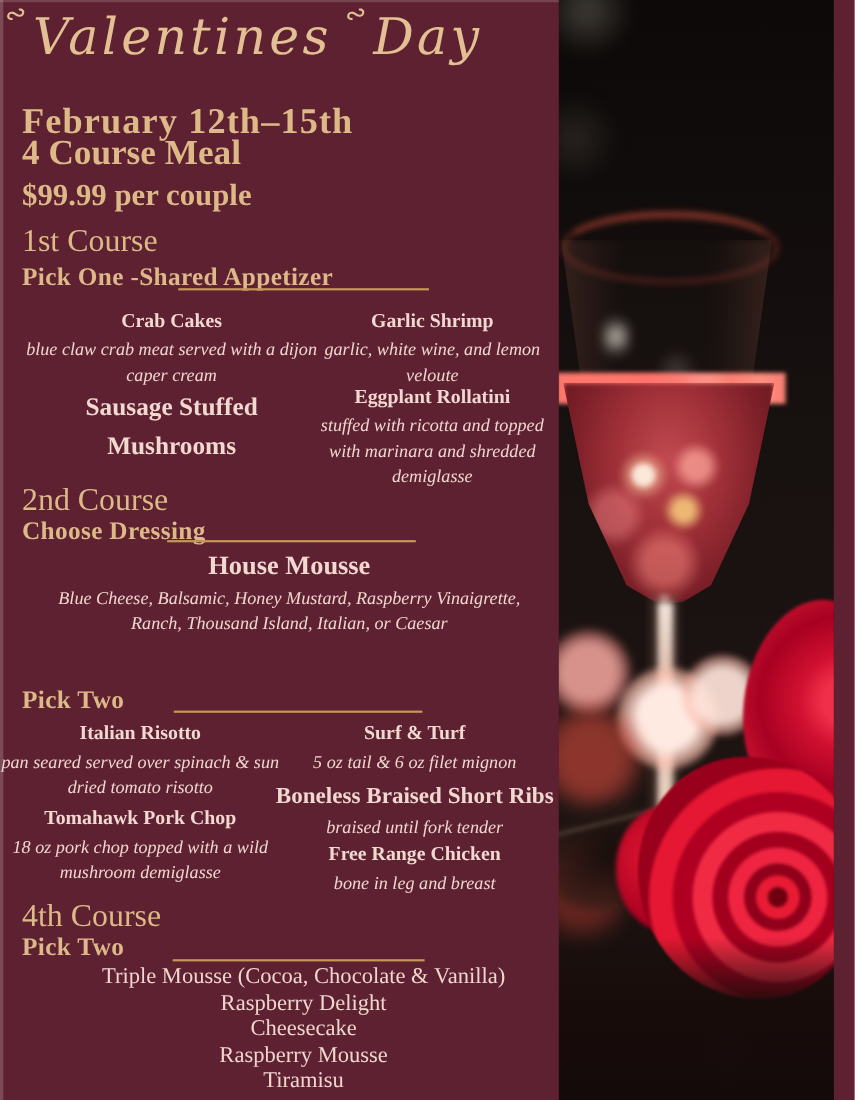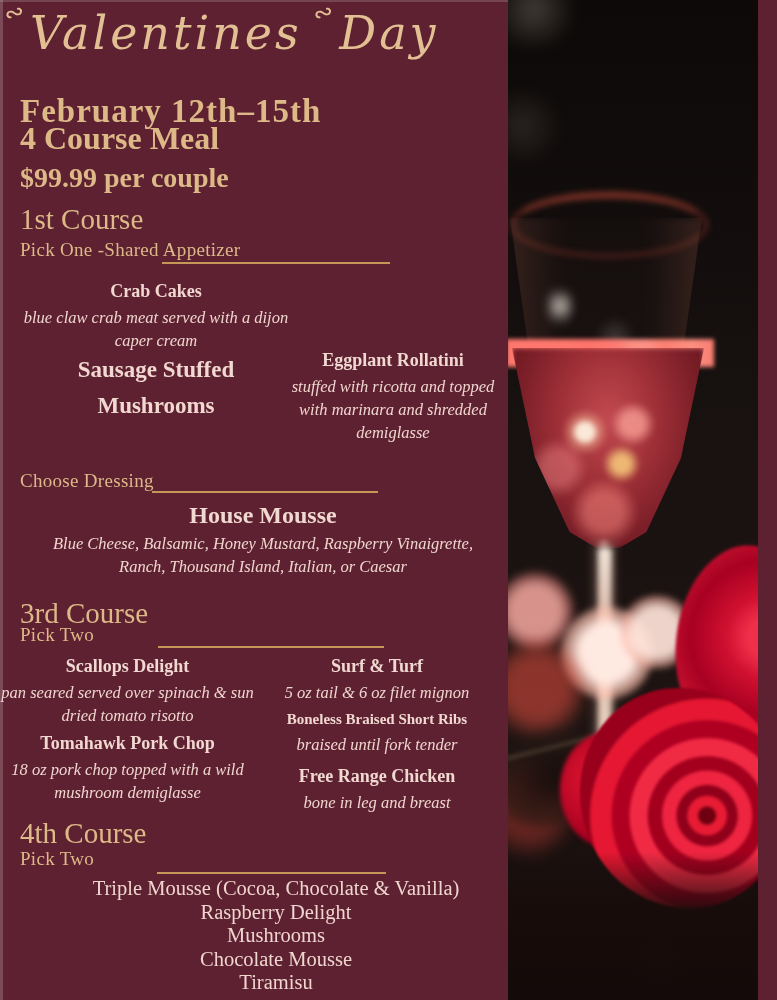--- a/index.html
+++ b/index.html
@@ -16,21 +16,21 @@
   .script-title{top:6px;font-family:"DejaVu Serif",serif;font-style:italic;
                 font-size:46px;color:#e2c093;letter-spacing:3px;white-space:nowrap;}
   .script-word{position:relative;display:inline-block;margin:0 10px;}
   .script-word::before{content:"\223E";position:absolute;left:-26px;top:-8px;font-size:24px;
                 font-style:normal;color:#e2c093;transform:rotate(-18deg);}
   .date-line{top:74px;font-size:33px;font-weight:600;letter-spacing:1px;margin-top:19px;}
   .meal-line{top:120px;font-size:32px;font-weight:bold;}
   .price-line{top:162px;font-size:28px;font-weight:bold;}
 
   .course-head{font-size:29px;font-weight:normal;}
-  .course-sub{font-size:19px;font-weight:normal;letter-spacing:.3px;}
+  .course-sub{font-size:23px;font-weight:bold;letter-spacing:.3px;}
   .rule{position:absolute;height:2px;background:#c59858;}
 
   .item-block{position:absolute;text-align:center;}
   .item-name{font-size:18px;font-weight:bold;color:#f1d8d0;line-height:1.3;}
   .item-name.two-line{font-size:23px;line-height:1.55;}
   .item-desc{font-size:16.5px;font-style:italic;color:#f0d6ce;line-height:23px;margin-top:3px;}
   .nowrap{white-space:nowrap;}
   .salad-name{font-size:24px;font-weight:bold;color:#f1d8d0;}
   .dessert-line{font-size:20.5px;color:#f0d6ce;line-height:23.5px;}
 
@@ -120,70 +120,74 @@
     <div class="center price-line gold">$99.99 per couple</div>
 
     <div class="center course-head gold" style="top:203px">1st Course</div>
     <div class="center course-sub gold" style="top:239px">Pick One -Shared Appetizer</div>
     <div class="rule" style="left:162px;top:262px;width:228px"></div>
 
     <div class="item-block" style="left:15px;top:280px;width:282px">
       <div class="item-name">Crab Cakes</div>
       <div class="item-desc">blue claw crab meat served with a dijon caper cream</div>
     </div>
+    <div class="item-block" style="left:287px;top:280px;width:212px">
+      <div class="item-name">Garlic Shrimp</div>
+      <div class="item-desc">garlic, white wine, and lemon veloute</div>
+    </div>
     <div class="item-block" style="left:60px;top:352px;width:192px">
       <div class="item-name two-line">Sausage Stuffed Mushrooms</div>
     </div>
     <div class="item-block" style="left:287px;top:349px;width:212px">
       <div class="item-name">Eggplant Rollatini</div>
       <div class="item-desc">stuffed with ricotta and topped with marinara and shredded demiglasse</div>
     </div>
 
+    <div class="center course-head gold" style="top:439px">2nd Course</div>
     <div class="center course-sub gold" style="top:470px">Choose Dressing</div>
     <div class="rule" style="left:152px;top:491px;width:226px"></div>
 
     <div class="item-block" style="left:38px;top:502px;width:450px">
       <div class="salad-name">House Mousse</div>
       <div class="item-desc">Blue Cheese, Balsamic, Honey Mustard, Raspberry Vinaigrette, Ranch, Thousand Island, Italian, or Caesar</div>
     </div>
 
-    <div class="center course-head gold" style="top:597px">3rd Course</div>
     <div class="center course-sub gold" style="top:624px">Pick Two</div>
     <div class="rule" style="left:158px;top:646px;width:226px"></div>
 
     <div class="item-block" style="left:0px;top:655px;width:255px">
-      <div class="item-name">Scallops Delight</div>
+      <div class="item-name">Italian Risotto</div>
       <div class="item-desc">pan seared served over spinach &amp; sun dried tomato risotto</div>
     </div>
     <div class="item-block" style="left:247px;top:655px;width:260px">
       <div class="item-name">Surf &amp; Turf</div>
       <div class="item-desc">5 oz tail &amp; 6 oz filet mignon</div>
     </div>
     <div class="item-block" style="left:244px;top:710px;width:266px">
-      <div class="item-name nowrap" style="font-size:15px">Boneless Braised Short Ribs</div>
+      <div class="item-name nowrap" style="font-size:21px">Boneless Braised Short Ribs</div>
       <div class="item-desc">braised until fork tender</div>
     </div>
     <div class="item-block" style="left:0px;top:732px;width:255px">
       <div class="item-name">Tomahawk Pork Chop</div>
       <div class="item-desc">18 oz pork chop topped with a wild mushroom demiglasse</div>
     </div>
     <div class="item-block" style="left:247px;top:765px;width:260px">
       <div class="item-name">Free Range Chicken</div>
       <div class="item-desc">bone in leg and breast</div>
     </div>
 
     <div class="center course-head gold" style="top:817px">4th Course</div>
     <div class="center course-sub gold" style="top:848px">Pick Two</div>
     <div class="rule" style="left:157px;top:872px;width:229px"></div>
 
     <div class="item-block" style="left:46px;top:877px;width:460px">
       <div class="dessert-line">Triple Mousse (Cocoa, Chocolate &amp; Vanilla)</div>
       <div class="dessert-line">Raspberry Delight</div>
-      <div class="dessert-line">Mushrooms</div>
-      <div class="dessert-line">Chocolate Mousse</div>
+      <div class="dessert-line">Cheesecake</div>
+      <div class="dessert-line">Raspberry Mousse</div>
       <div class="dessert-line">Tiramisu</div>
     </div>
   </div>
 
   <div class="photo">
     <div class="ph glow-tl"></div>
     <div class="ph glow-l2"></div>
     <div class="ph rim"></div>
     <div class="ph bowl-glass"></div>
     <div class="ph bowl-sparkle"></div>

